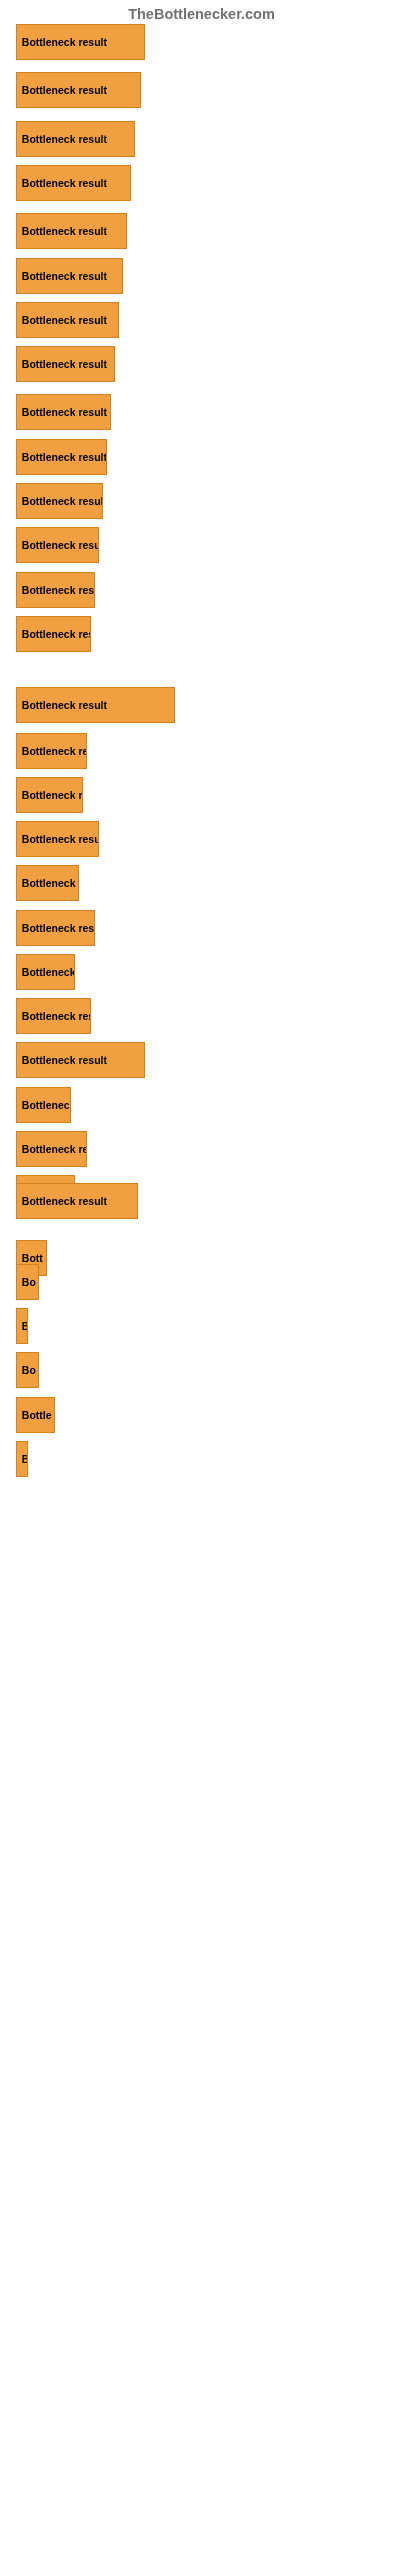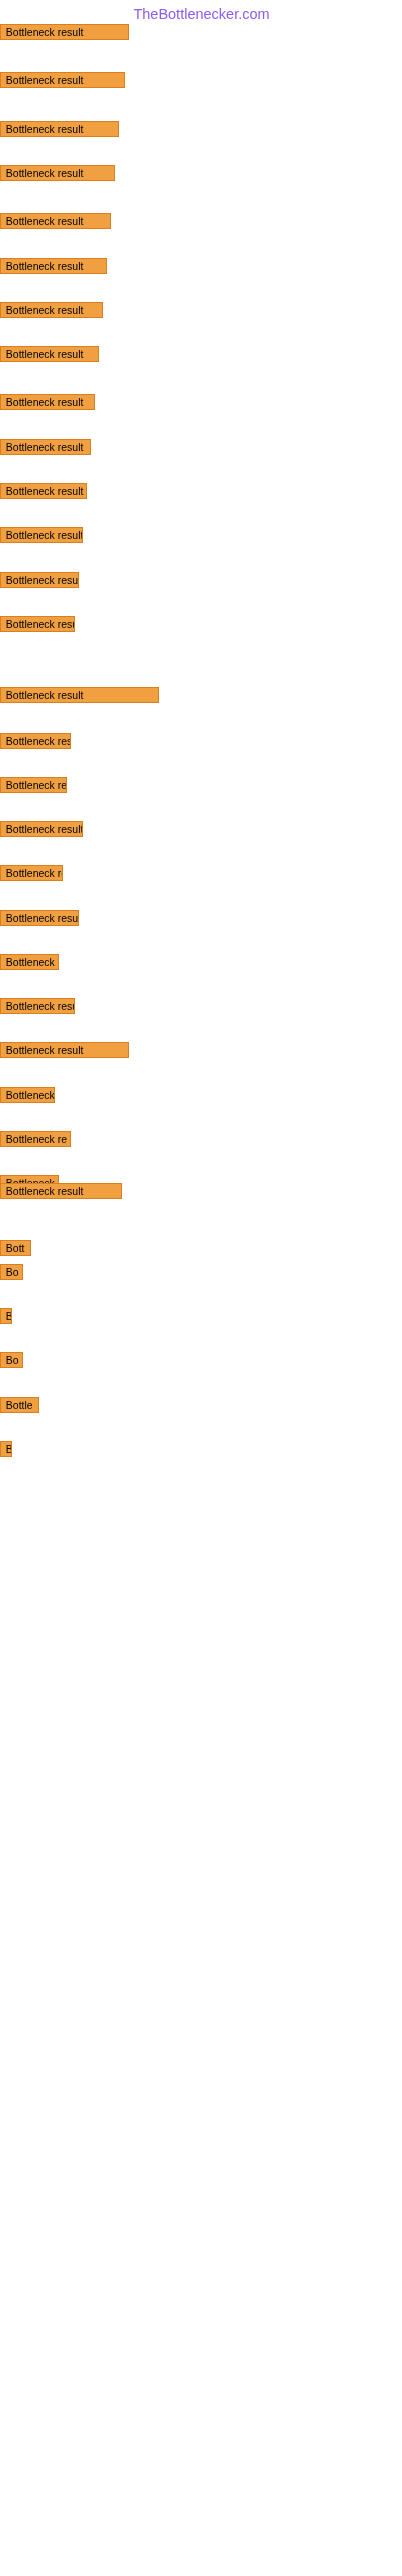--- a/index.html
+++ b/index.html
@@ -12,36 +12,36 @@
       width: 403px;
       min-height: 2576px;
       background-color: #ffffff;
       font-family: Arial, sans-serif;
       position: relative;
     }
 
     .site-title {
       text-align: center;
       font-size: 14.5px;
-      color: #8b5cf6;
+      color: #737373;
       padding: 6.4px 0 3.2px 0;
-      font-weight: normal;
+      font-weight: bold;
     }
 
     .bottleneck-bar {
       position: absolute;
-      left: 0;
-      height: 16px;
+      left: 16px;
+      height: 36px;
       background-color: #f0a040;
       border: 0.8px solid #d88020;
       display: flex;
       align-items: center;
       padding: 0 4.8px;
       font-size: 10.5px;
-      font-weight: normal;
+      font-weight: bold;
       color: #000;
       white-space: nowrap;
       overflow: hidden;
     }
   </style>
 </head>
 <body>
 
 <div class="site-title">TheBottlenecker.com</div>
 

